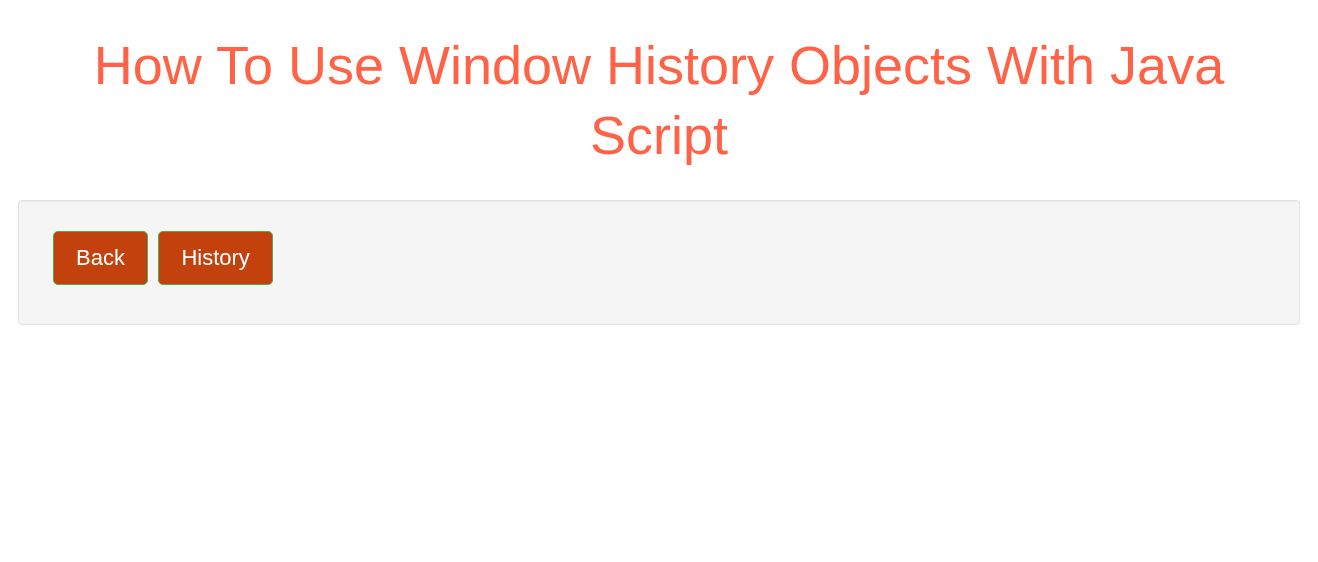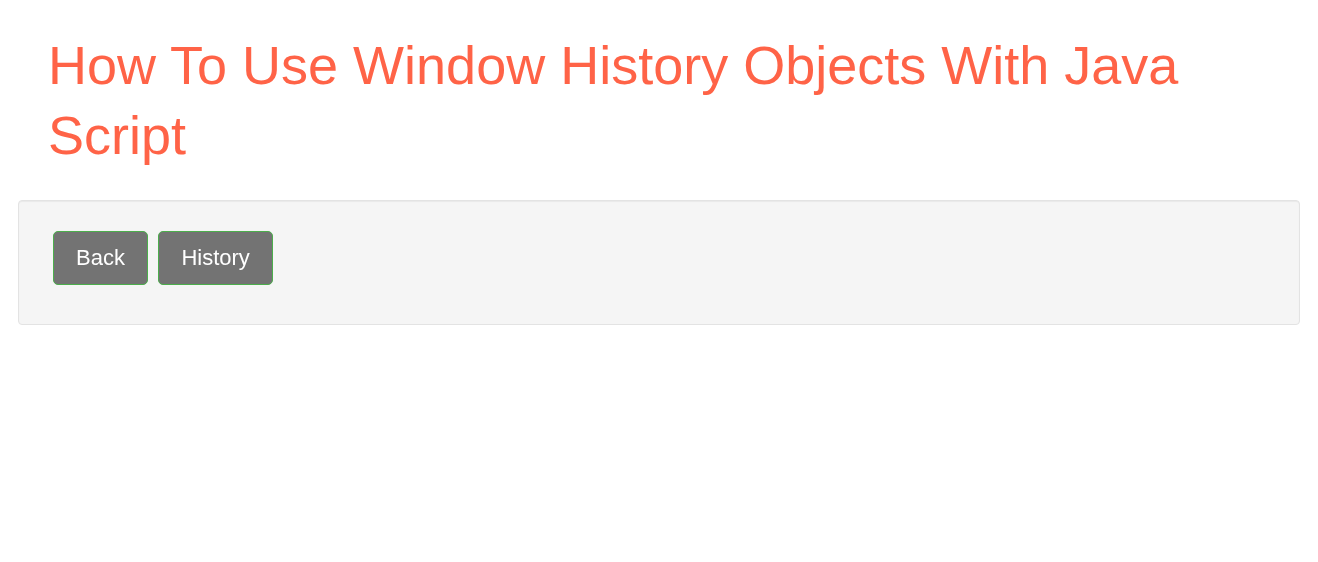--- a/index.html
+++ b/index.html
@@ -12,20 +12,21 @@
       background: #ffffff;
       color: #333;
       width: 1318px;
       height: 562px;
     }
     .container {
       padding: 0 18px;
     }
     .page-title {
       color: #ff6347;
+      text-align: center;
       font-size: 54px;
       font-weight: 500;
       line-height: 1.3;
       margin-top: 30px;
       margin-bottom: 30px;
       padding: 0 30px;
     }
     .well {
       background-color: #f5f5f5;
       border: 1px solid #e3e3e3;
@@ -39,21 +40,21 @@
       padding: 10px 22px;
       font-size: 22px;
       font-weight: 400;
       line-height: 1.42857143;
       text-align: center;
       vertical-align: middle;
       cursor: pointer;
       border: 1px solid transparent;
       border-radius: 5px;
       color: #fff;
-      background-color: #737373;
+      background-color: #c2410c;
       border-color: #4cae4c;
       margin-right: 6px;
     }
   </style>
 </head>
 <body>
 
 <div class="container">
   <h1 class="page-title">How To Use Window History Objects With Java Script</h1>
   <div class="well">

